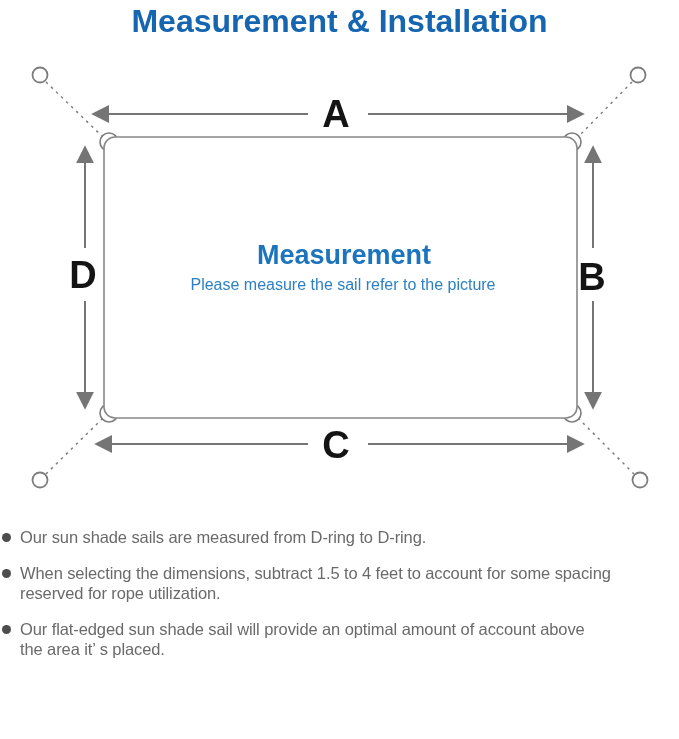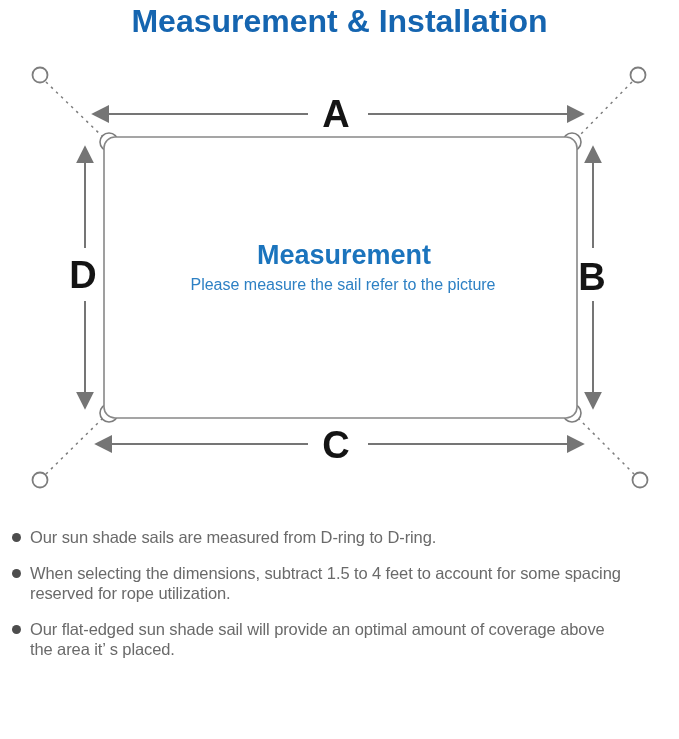--- a/index.html
+++ b/index.html
@@ -35,21 +35,21 @@
     fill:#1b74bd;
   }
   .center-sub{
     font-family:"Liberation Sans",sans-serif;
     font-size:16px;
     fill:#2d80c4;
   }
   .notes{
     list-style:none;
     margin:0;
-    padding:20px 8px 0 12px;
+    padding:20px 8px 0 2px;
   }
   .notes li{
     display:flex;
     align-items:flex-start;
     margin-bottom:16px;
   }
   .bullet-dot{
     flex:0 0 auto;
     width:9px;height:9px;
     border-radius:50%;
@@ -121,18 +121,18 @@
       <span class="bullet-dot"></span>
       <span class="note-text">Our sun shade sails are measured from D-ring to D-ring.</span>
     </li>
     <li>
       <span class="bullet-dot"></span>
       <span class="note-text">When selecting the dimensions, subtract 1.5 to 4 feet to account for some spacing
 reserved for rope utilization.</span>
     </li>
     <li>
       <span class="bullet-dot"></span>
-      <span class="note-text">Our flat-edged sun shade sail will provide an optimal amount of coverage above
+      <span class="note-text">Our flat-edged sun shade sail will provide an optimal amount of account above
 the area it’ s placed.</span>
     </li>
   </ul>
 
 </div>
 
 </body></html>

